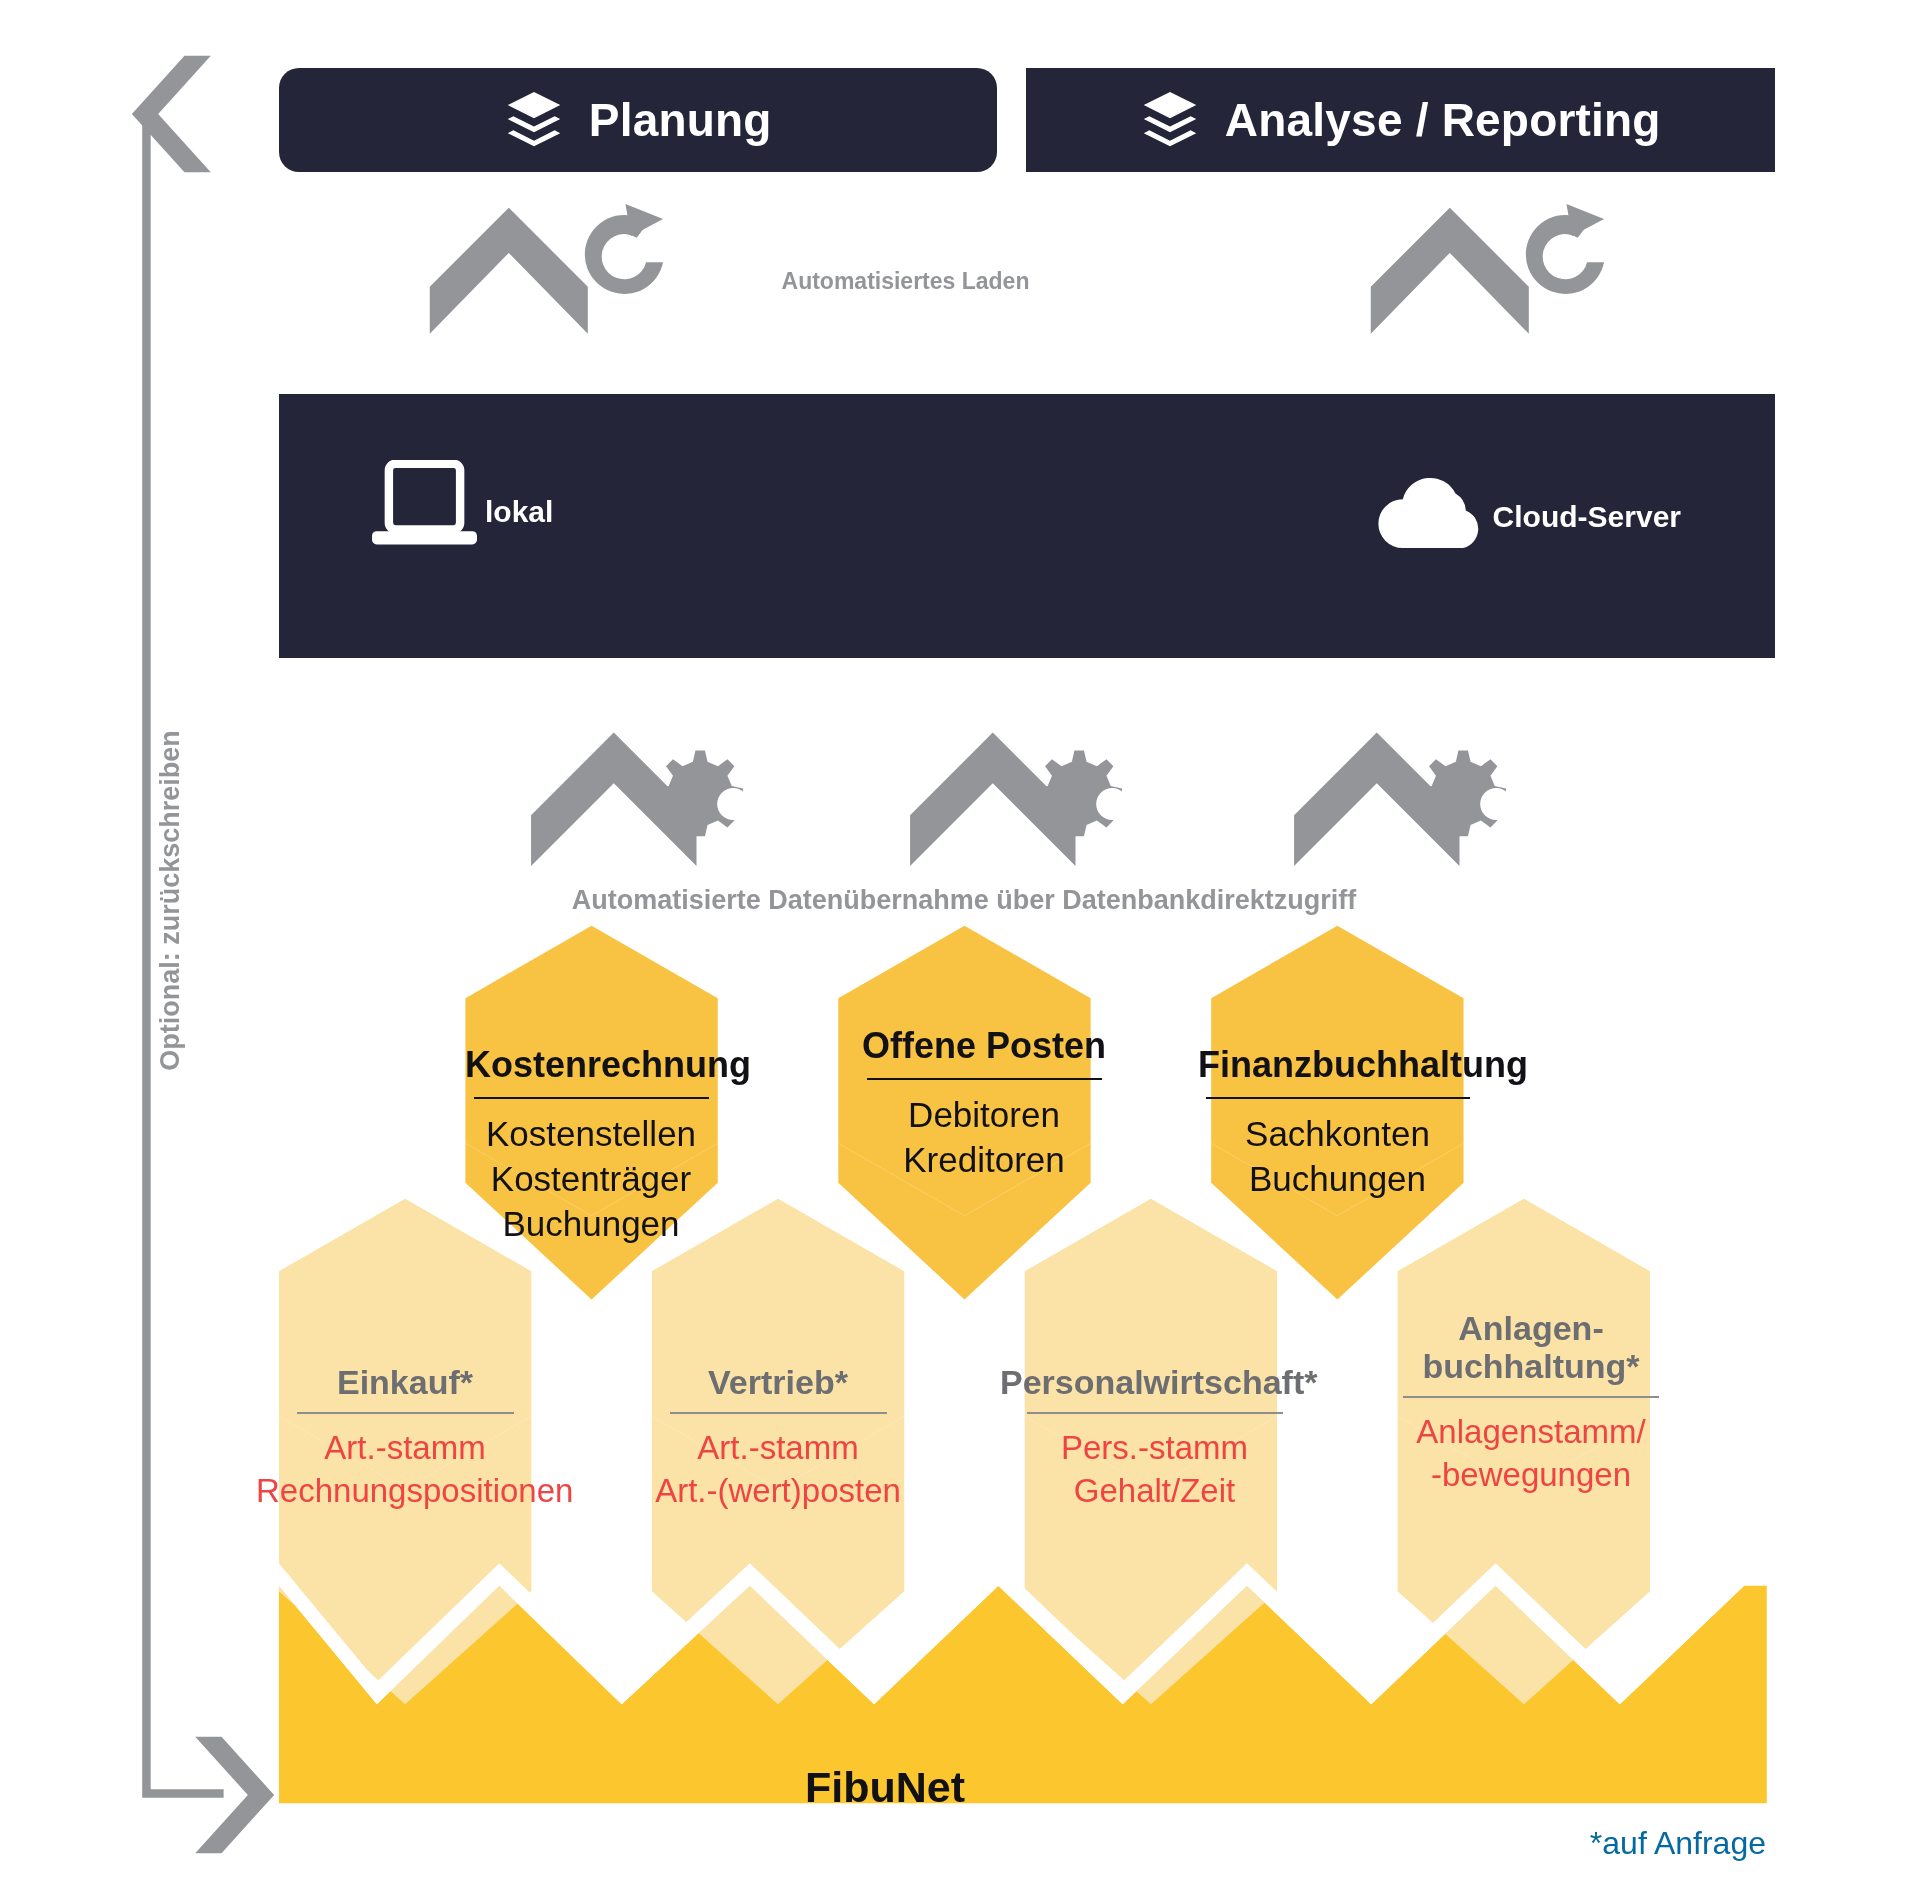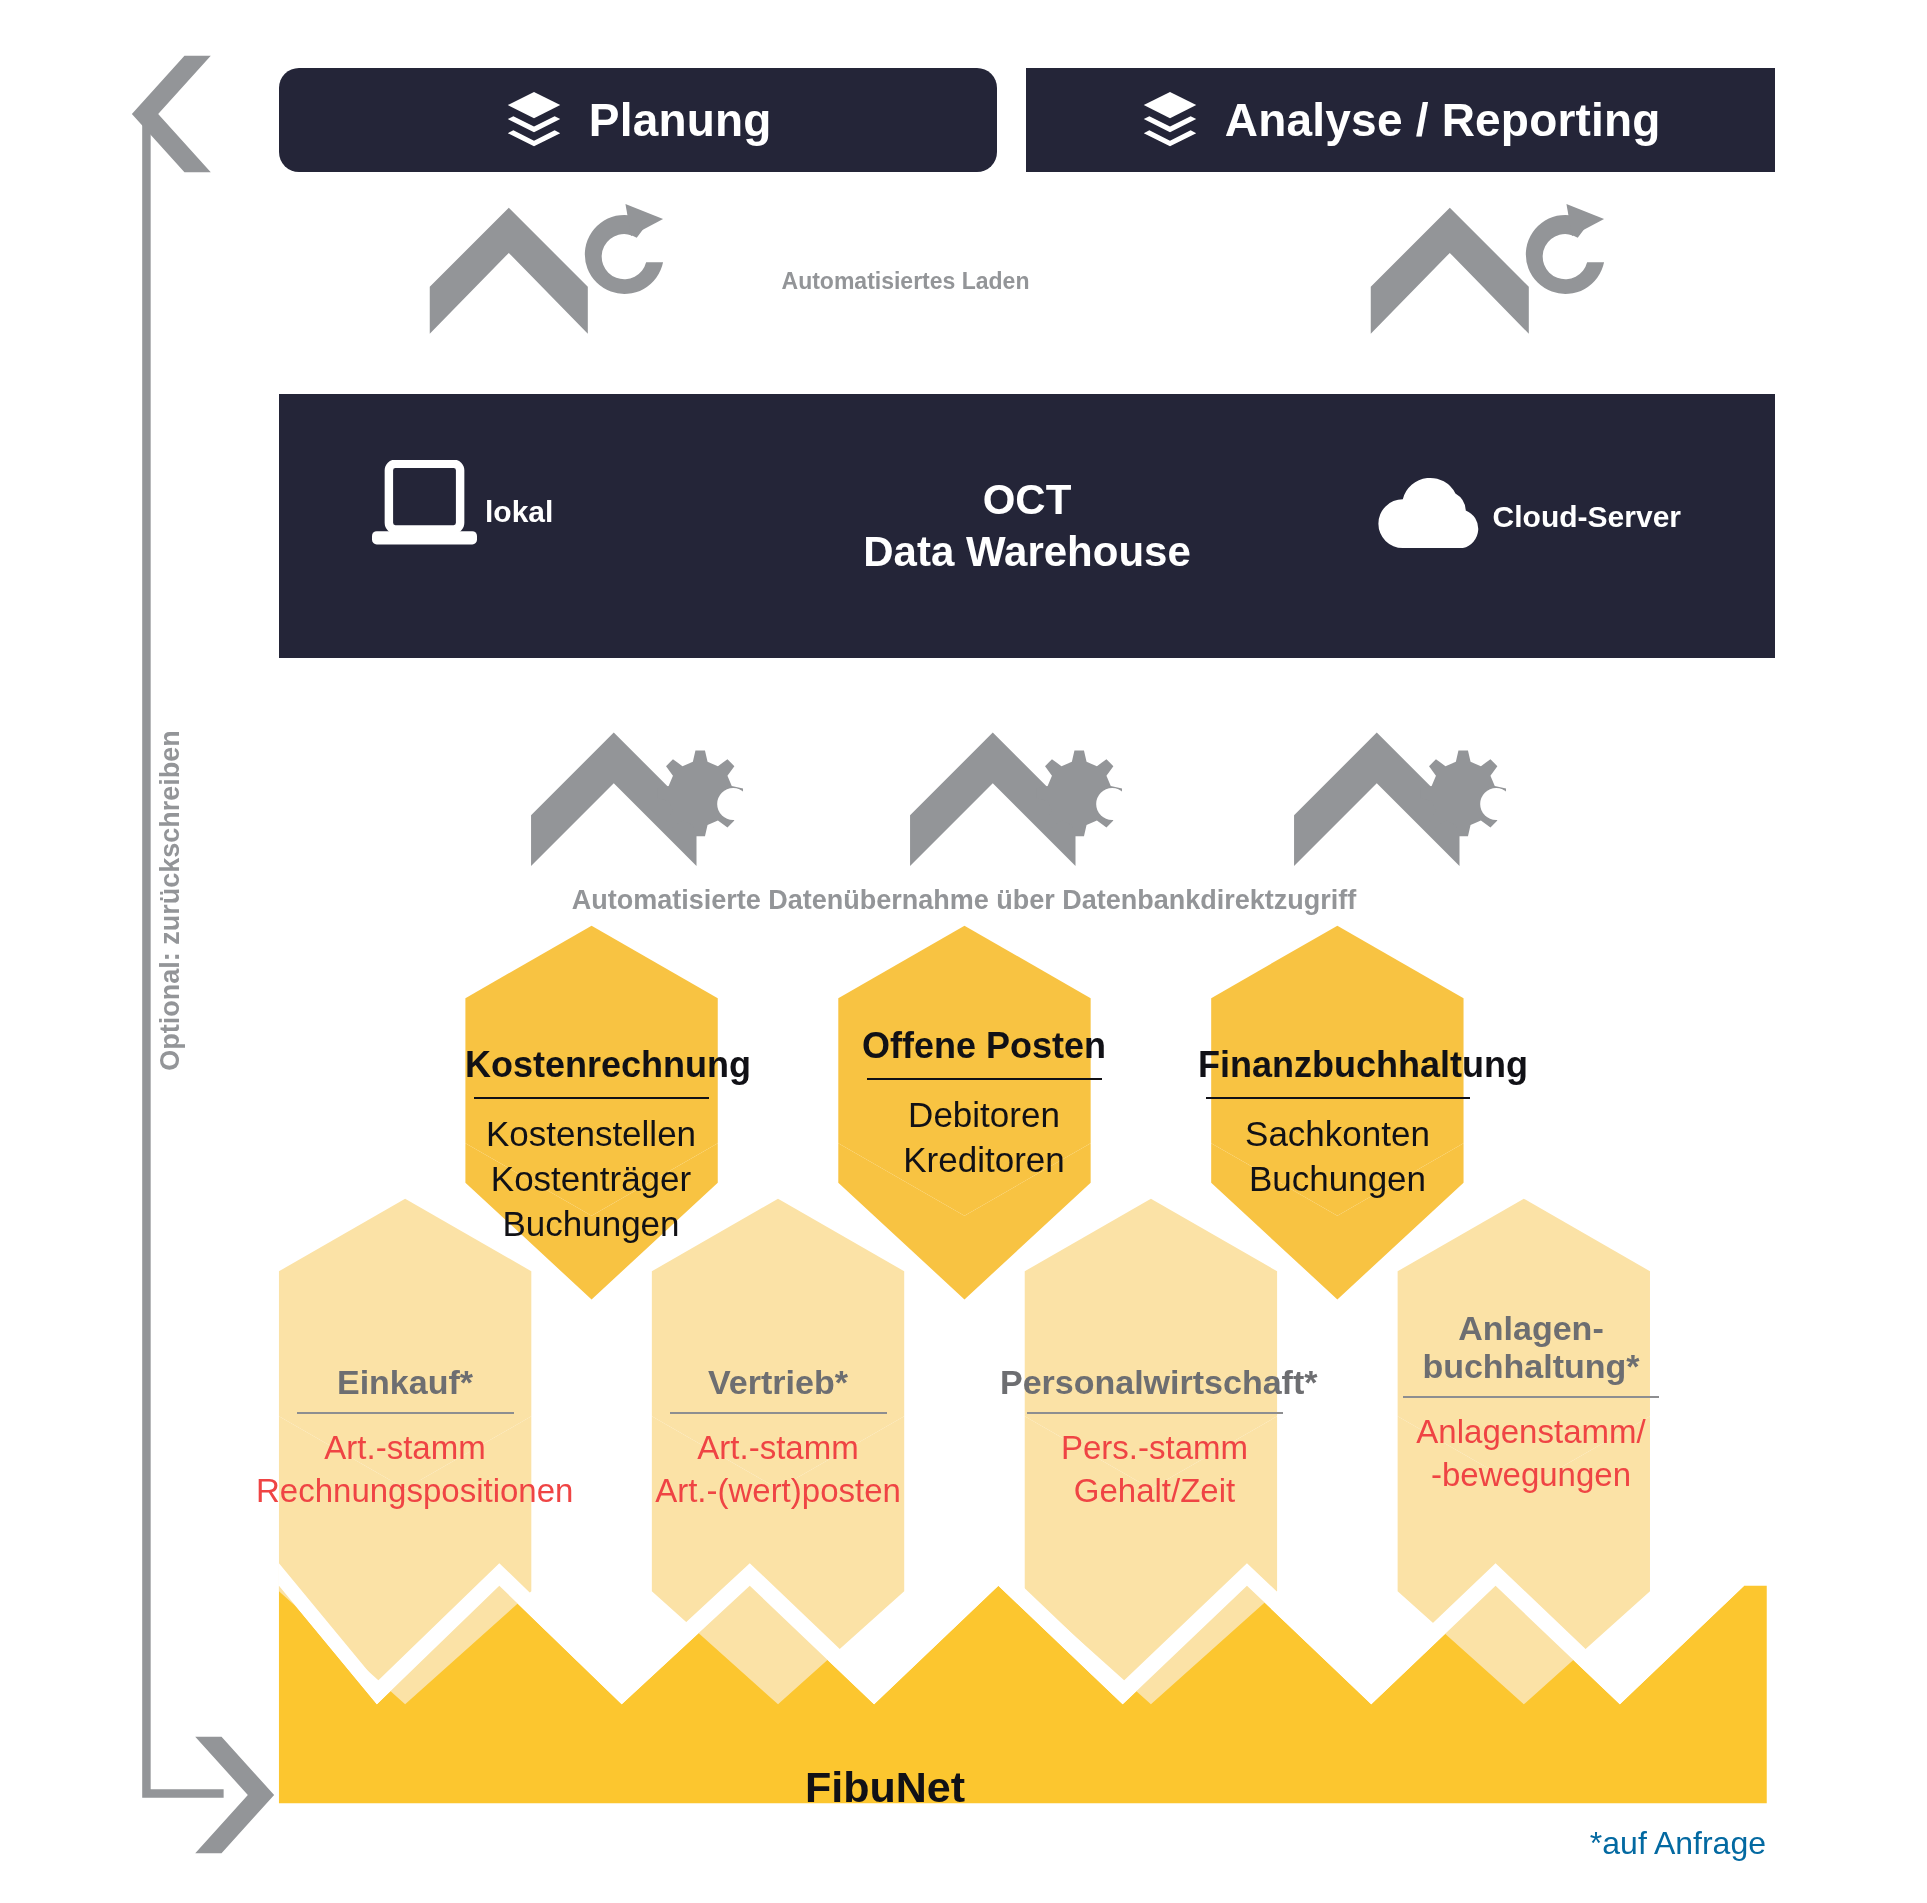--- a/index.html
+++ b/index.html
@@ -137,24 +137,20 @@
   <div class="arrowgrp" style="left:1367px;top:200px;">
     <svg width="254" height="134" viewBox="0 0 270 142">
       <path d="M4 92 L88 8 L172 92 L172 142 L88 56 L4 142 Z" fill="#939598"></path>
       <path d="M236 24 A42 42 0 1 0 252 66 L234 66 A24 24 0 1 1 224 40 Z" fill="#939598"></path>
       <path d="M212 4 L252 20 L218 38 Z" fill="#939598"></path>
     </svg>
   </div>
   <div class="cap" id="cap-laden">Automatisiertes Laden</div>
 
   <div class="darkbar" id="dwh-bar">
-    <div id="dwh-title">
-      <span>OCT</span><br>
-      <span>Data Warehouse</span>
-    </div>
 
     <div class="dwh-side" id="dwh-local">
       <svg width="121" height="90" viewBox="0 0 128 96">
         <rect x="26" y="4" width="76" height="70" rx="7" fill="none" stroke="#fff" stroke-width="9"></rect>
         <rect x="8" y="76" width="112" height="14" rx="5" fill="#fff"></rect>
       </svg>
       <span class="dwh-side-label">lokal</span>
     </div>
 
     <div class="dwh-side" id="dwh-cloud">

